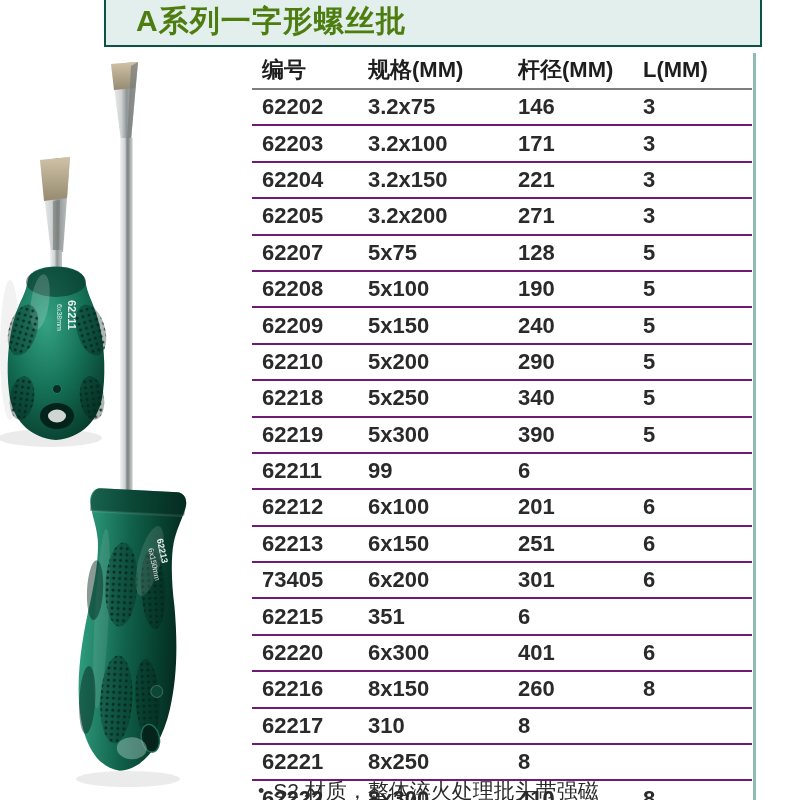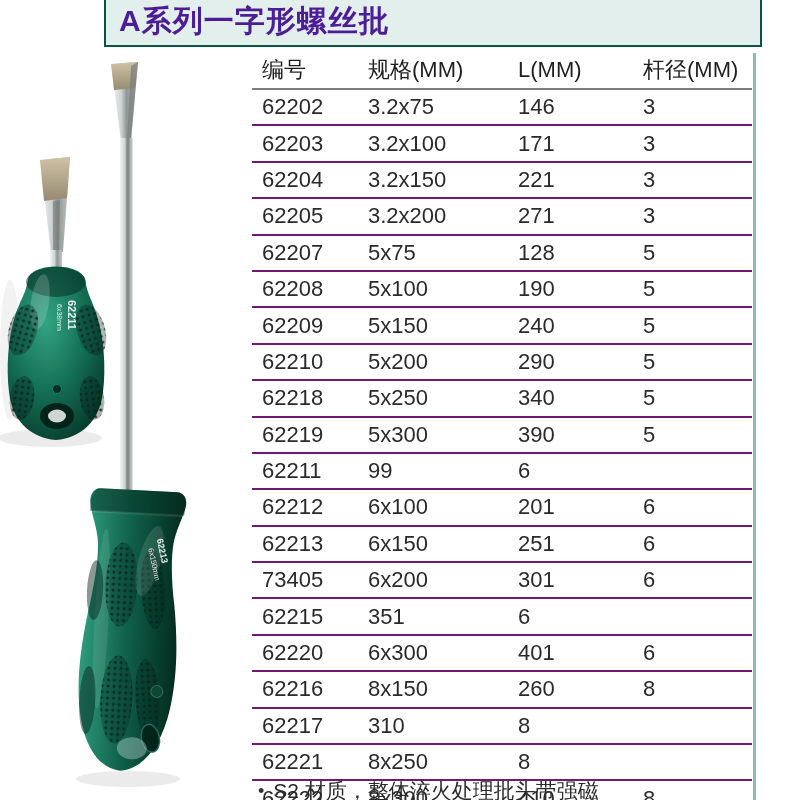--- a/index.html
+++ b/index.html
@@ -3,28 +3,28 @@
 <meta charset="utf-8">
 <style>
   html,body{margin:0;padding:0;background:#ffffff;}
   .page{position:relative;width:800px;height:800px;background:#fff;overflow:hidden;
         font-family:"Liberation Sans","DejaVu Sans",sans-serif;color:#262626;}
 
   
   .title-bar{position:absolute;left:104px;top:-2px;width:654px;height:47px;
              background:#e3efec;border:2px solid #0a5443;border-top:none;
              display:flex;align-items:center;box-sizing:content-box;}
-  .title-bar span{font-size:30px;font-weight:bold;color:#4c1d95;padding-left:13px;letter-spacing:1px;}
+  .title-bar span{font-size:30px;font-weight:bold;color:#4d7c0f;padding-left:30px;letter-spacing:1px;}
 
   
   .side-line{position:absolute;left:753px;top:53px;width:3px;height:747px;background:#8fbcb2;}
 
   
   .spec-table{position:absolute;left:252px;top:52px;width:500px;font-size:22px;}
-  .thead,.trow{display:grid;grid-template-columns:116px 150px 125px 109px;align-items:center;}
+  .thead,.trow{display:grid;grid-template-columns:116px 150px 125px 109px;align-items:center;font-weight:bold;}
   .thead{height:36px;border-bottom:2px solid #7e7e7e;color:#1e1e1e;}
   .trow{height:34.4px;border-bottom:2px solid #701a75;color:#2a2a2a;}
   .tcell{white-space:nowrap;overflow:hidden;}
   .thead .tcell:first-child,.trow .tcell:first-child{padding-left:10px;}
 
   
   .note{position:absolute;left:252px;top:777px;display:flex;align-items:center;font-size:21px;color:#2a2a2a;}
   .note .bullet{font-size:18px;margin:0 9px 0 6px;color:#333;}
 
   .photo{position:absolute;left:0;top:0;width:252px;height:800px;}
@@ -136,22 +136,22 @@
         <text transform="rotate(75 152 538)" x="152" y="538" font-size="9" font-weight="bold" fill="rgba(255,255,255,0.9)">62213</text>
         <text transform="rotate(75 144 548)" x="144" y="548" font-size="7.5" fill="rgba(255,255,255,0.85)">6x150mm</text>
       </g>
     </g>
   </svg>
 
   <div class="spec-table">
     <div class="thead">
       <div class="tcell">编号</div>
       <div class="tcell">规格(MM)</div>
+      <div class="tcell">杆径(MM)</div>
       <div class="tcell">L(MM)</div>
-      <div class="tcell">杆径(MM)</div>
     </div>
     <div>
         <div class="trow">
           <div class="tcell">62202</div>
           <div class="tcell">3.2x75</div>
           <div class="tcell">146</div>
           <div class="tcell">3</div>
         </div>
         <div class="trow">
           <div class="tcell">62203</div>

